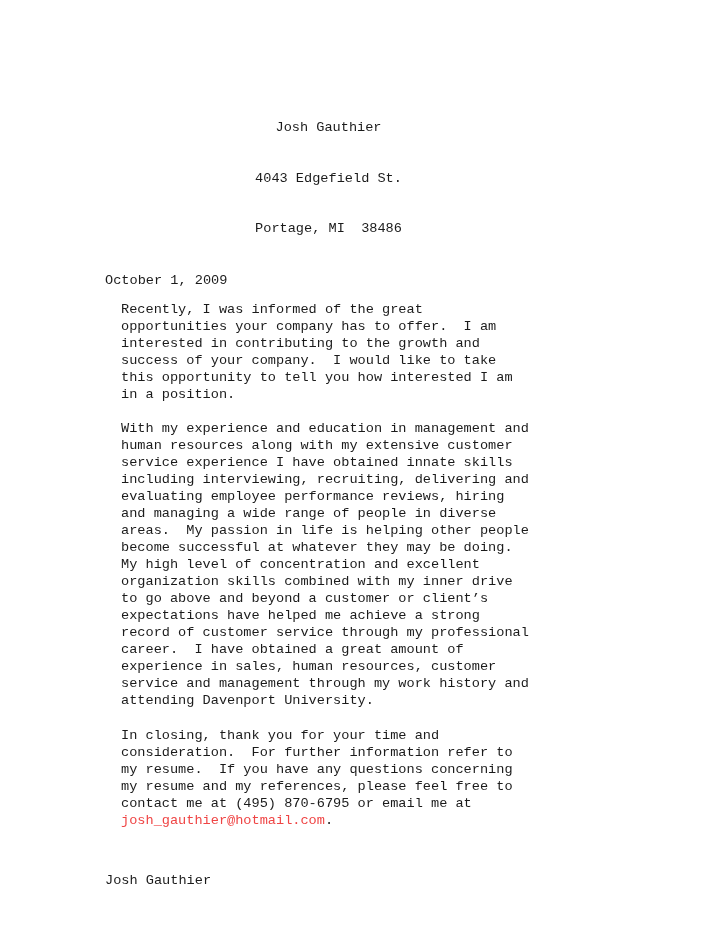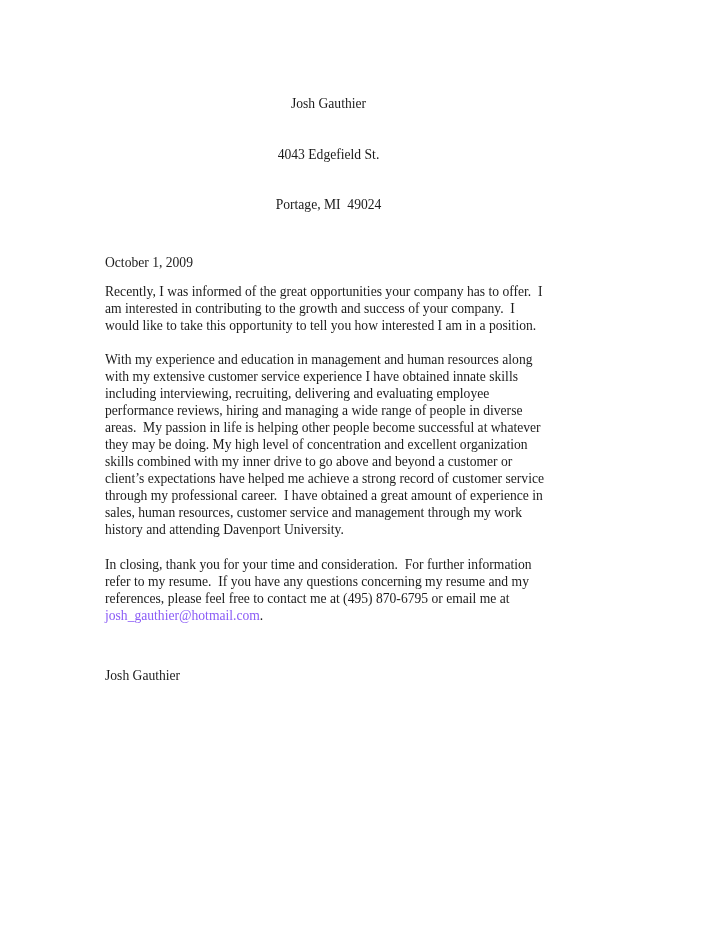--- a/index.html
+++ b/index.html
@@ -6,42 +6,42 @@
     margin: 0;
     padding: 0;
     background: #ffffff;
   }
   .page {
     position: relative;
     width: 652px;
     height: 943px;
     background: #ffffff;
     box-sizing: border-box;
-    padding: 62px 100px 40px 105px;
-    font-family: Liberation Serif, serif;
+    padding: 86px 100px 40px 105px;
+    font-family: Liberation Mono, monospace;
     font-size: 13.6px;
     line-height: 17px;
     color: #1b1b1b;
     overflow: hidden;
   }
   .sender-block {
     text-align: center;
     white-space: pre-wrap;
   }
   .sender-block div {
     line-height: 16.5px;
   }
   .date-line {
-    margin-top: 6px;
+    margin-top: 0;
   }
   .salutation {
     margin-top: 31px;
   }
   .para {
-    margin: 0;
+    margin: 16px;
     white-space: pre-wrap;
   }
   .p1 { margin-top: 12px; }
   .p2 { margin-top: 17px; }
   .p3 { margin-top: 12px; }
   .p4 { margin-top: 18px; }
   .valediction { margin-top: 30px; }
   .signature { margin-top: 43px; }
   a.email-link {
     text-decoration: none;
@@ -49,29 +49,29 @@
   }
 </style>
 </head>
 <body>
 
 <div class="page" style="color: rgb(27, 27, 27); background: rgb(255, 255, 255);">
 
   <div class="sender-block">
     <div>Josh Gauthier</div>
     <div>4043 Edgefield St.</div>
-    <div>Portage, MI  49024</div>
+    <div>Portage, MI  38486</div>
   </div>
 
   <div class="date-line">October 1, 2009</div>
 
 
   <p class="para p1">Recently, I was informed of the great opportunities your company has to offer.  I am interested in contributing to the growth and success of your company.  I would like to take this opportunity to tell you how interested I am in a position.</p>
 
   <p class="para p2">With my experience and education in management and human resources along with my extensive customer service experience I have obtained innate skills including interviewing, recruiting, delivering and evaluating employee performance reviews, hiring and managing a wide range of people in diverse areas.  My passion in life is helping other people become successful at whatever they may be doing. My high level of concentration and excellent organization skills combined with my inner drive to go above and beyond a customer or client’s expectations have helped me achieve a strong record of customer service through my professional career.  I have obtained a great amount of experience in sales, human resources, customer service and management through my work history and attending Davenport University.</p>
 
 
-  <p class="para p4"><span>In closing, thank you for your time and consideration.  For further information refer to my resume.  If you have any questions concerning my resume and my references, please feel free to contact me at (495) 870-6795 or email me at </span><a class="email-link" style="color: #8b5cf6;">josh_gauthier@hotmail.com</a><span>.</span></p>
+  <p class="para p4"><span>In closing, thank you for your time and consideration.  For further information refer to my resume.  If you have any questions concerning my resume and my references, please feel free to contact me at (495) 870-6795 or email me at </span><a class="email-link" style="color: #ef4444;">josh_gauthier@hotmail.com</a><span>.</span></p>
 
 
   <div class="signature">Josh Gauthier</div>
 
 </div>
 
 </body></html>

